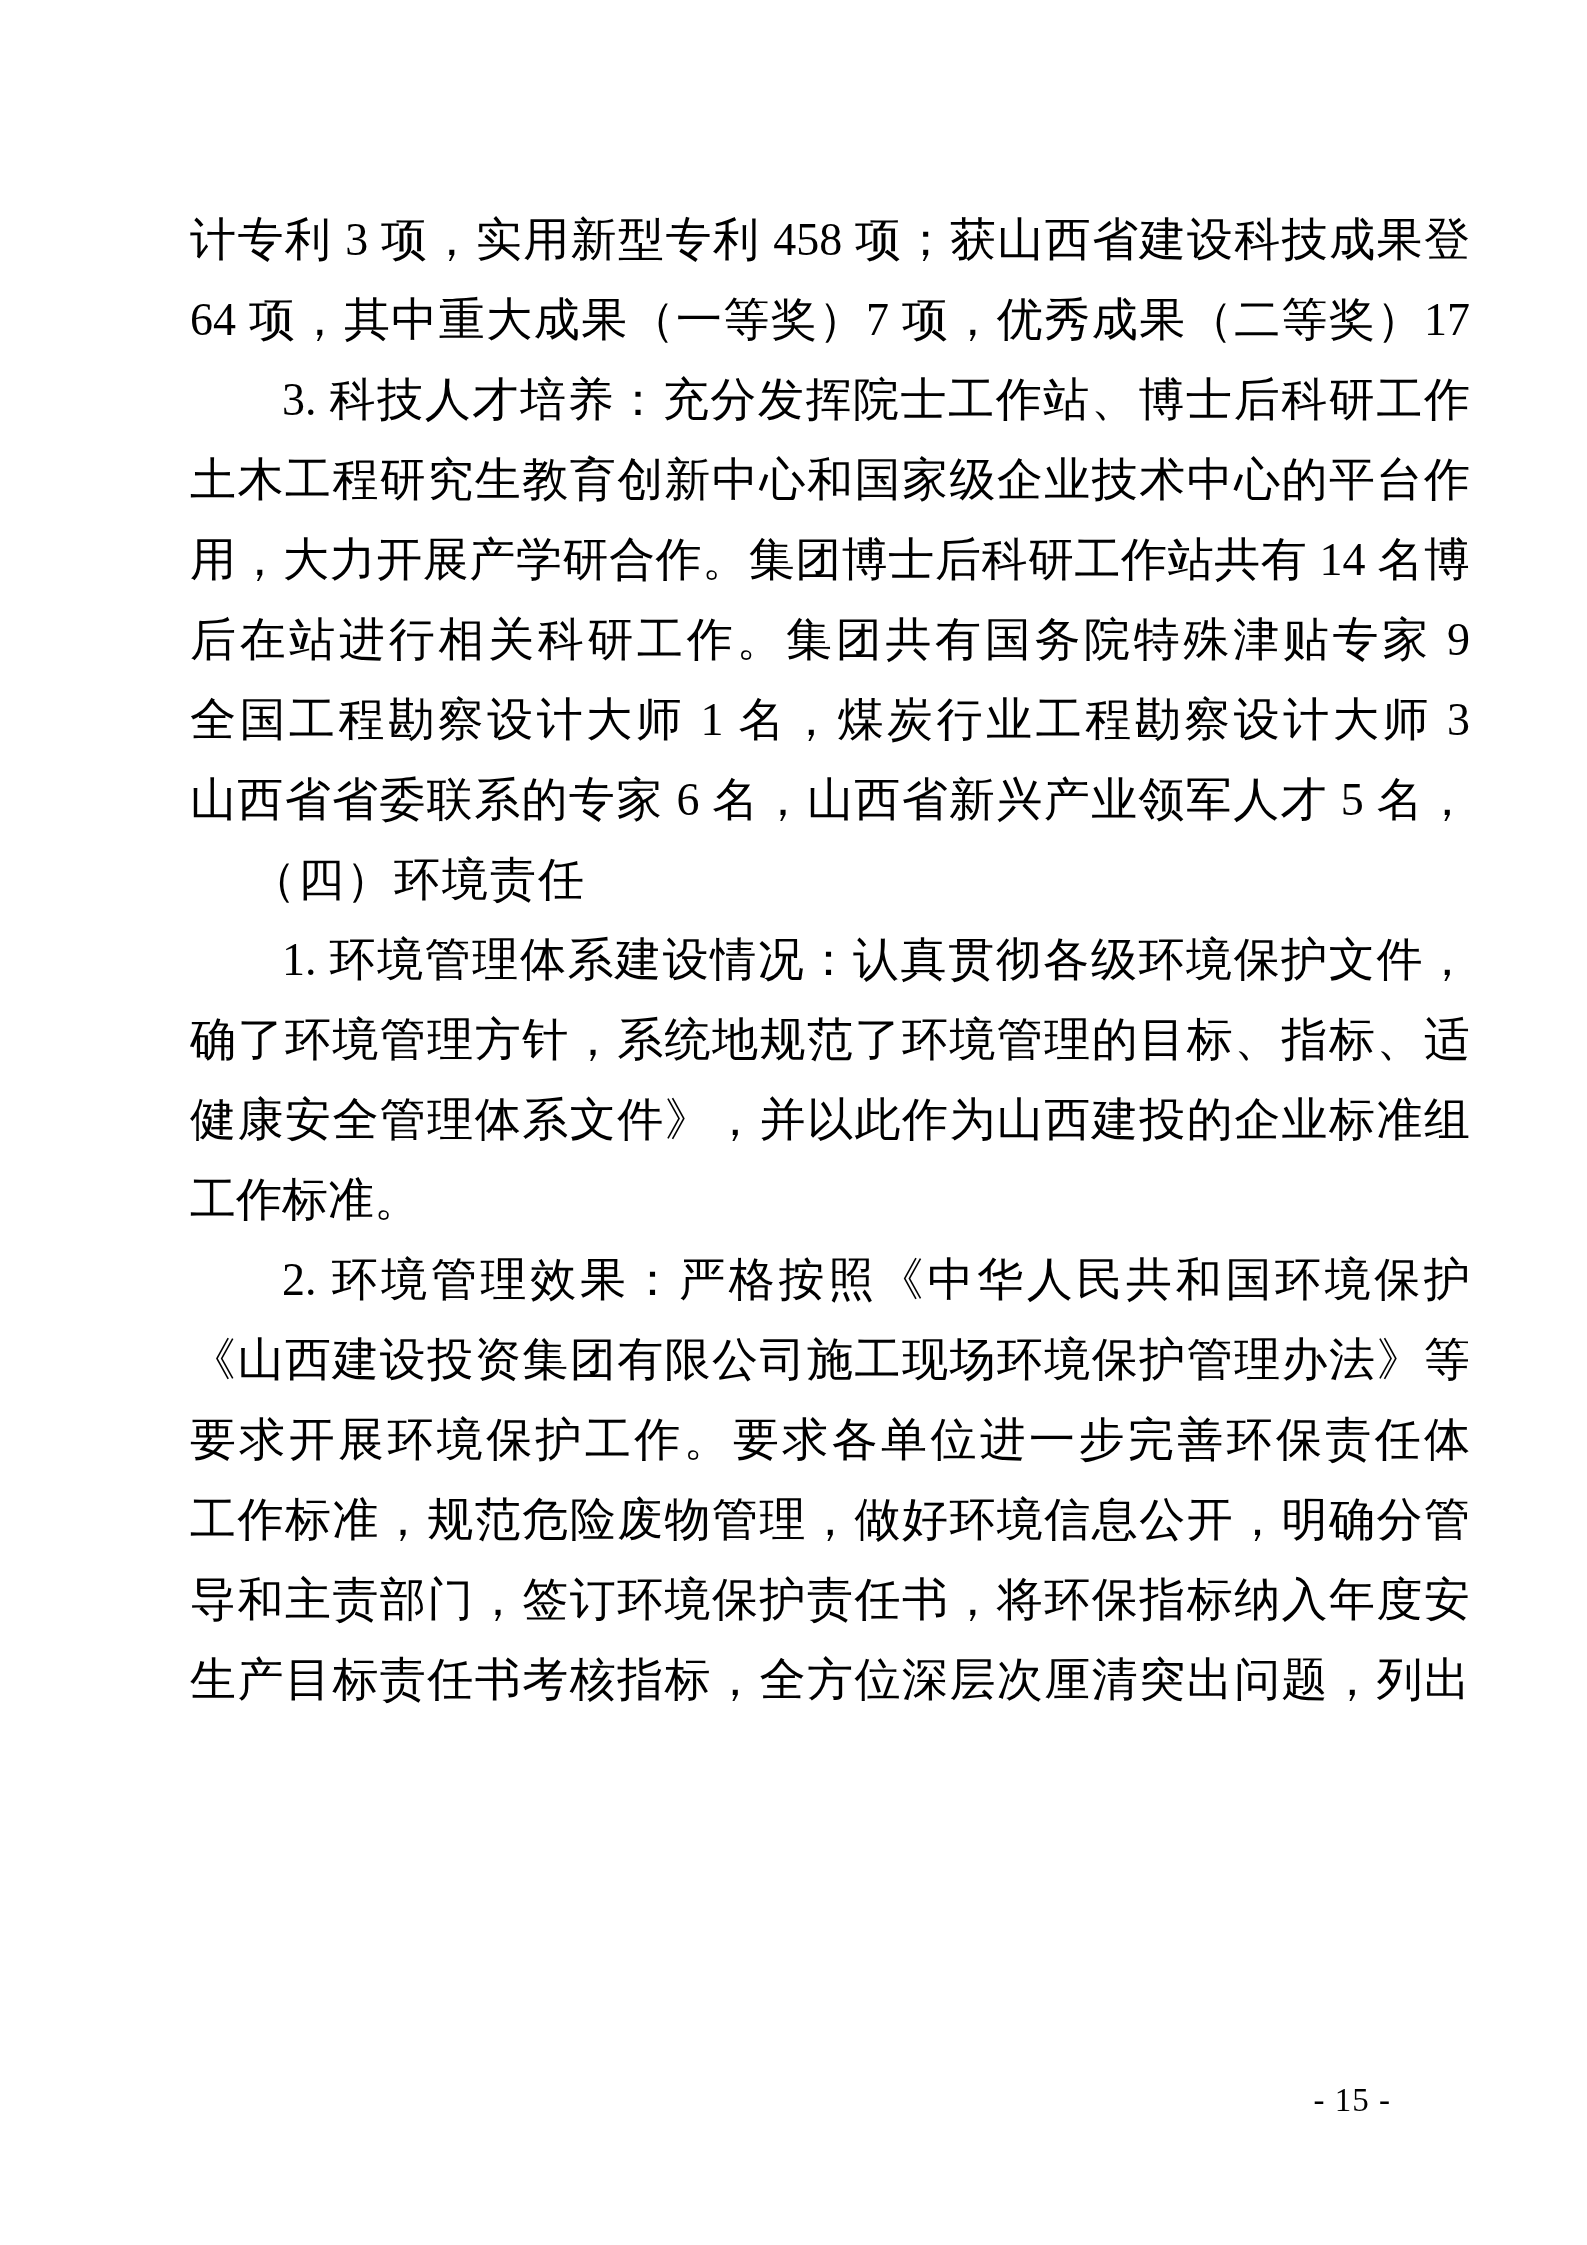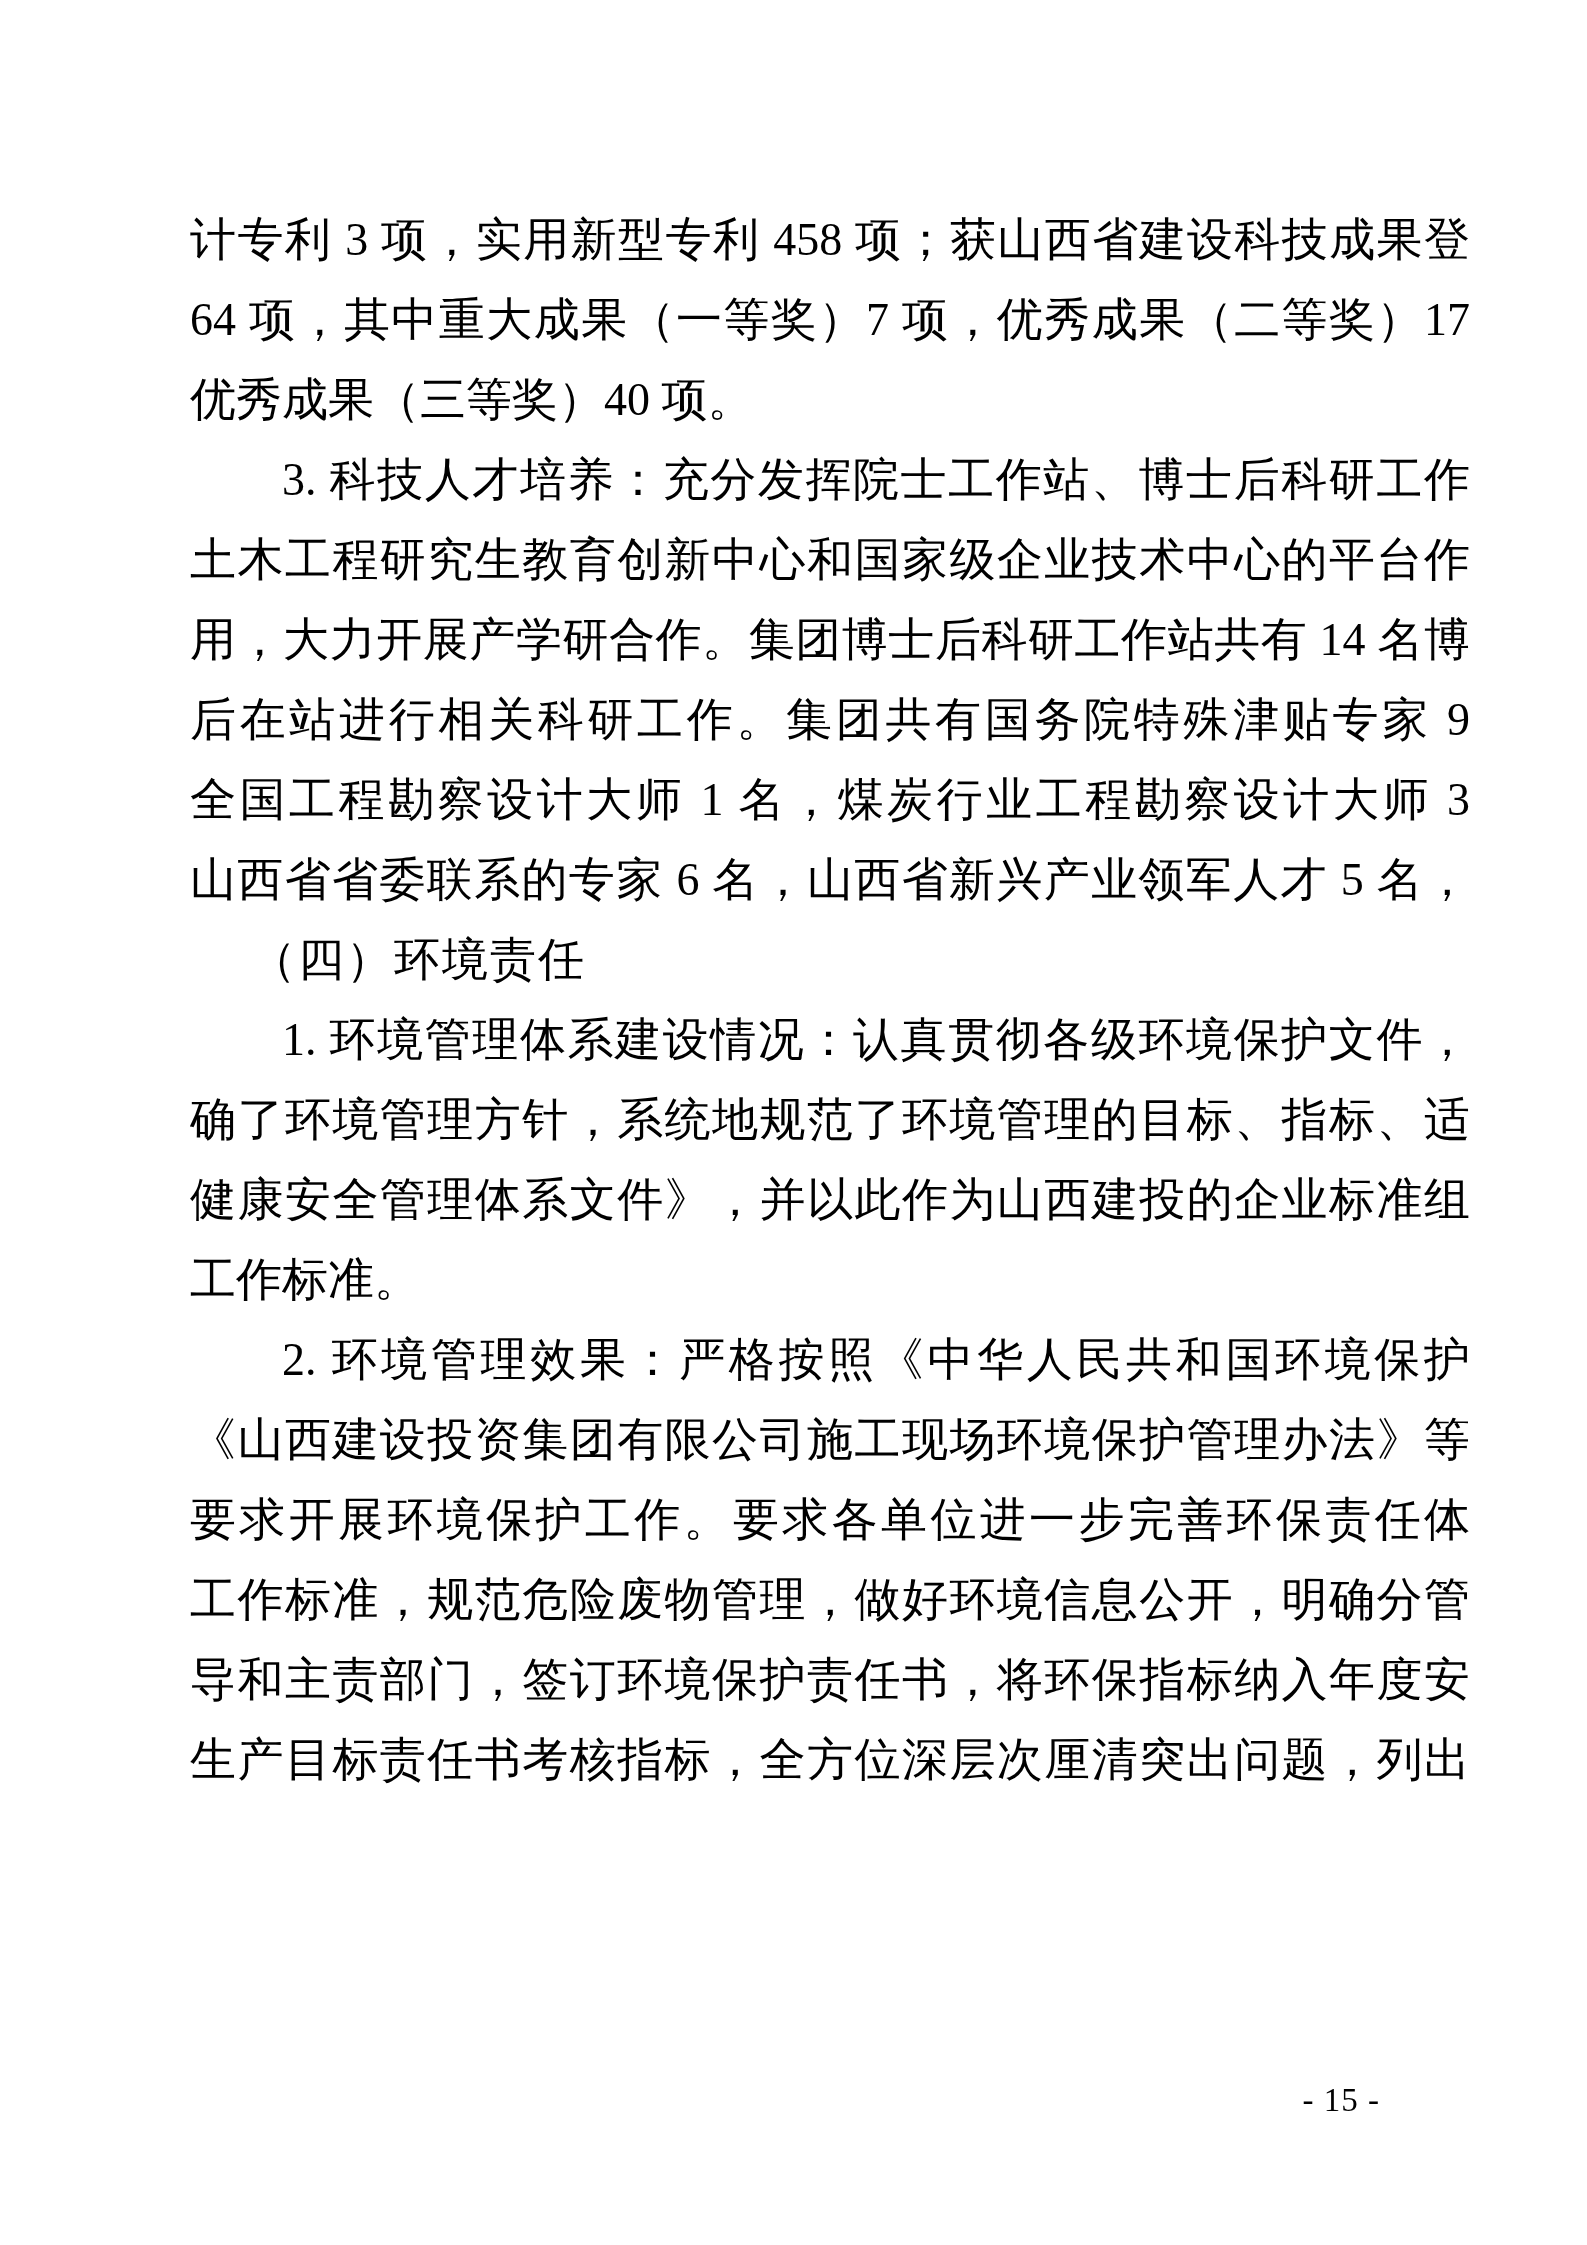--- a/index.html
+++ b/index.html
@@ -49,35 +49,34 @@
     text-align: left;
   }
   .line.heading {
     font-weight: 400;
     text-indent: 60px;
     letter-spacing: 2px;
   }
   .page-number {
     position: absolute;
     top: 2080px;
-    right: 207px;
+    right: 196px;
     font-size: 33px;
     line-height: 40px;
     color: #000000;
     letter-spacing: 1px;
   }
 </style>
 </head>
 <body>
 
 <div class="page">
   <div class="body-text">
       <div class="line fill">计专利 3 项，实用新型专利 458 项；获山西省建设科技成果登记</div>
       <div class="line fill">64 项，其中重大成果（一等奖）7 项，优秀成果（二等奖）17 项，</div>
-      <div class="line plain">优秀成果（三等奖）40 项。</div>
       <div class="line fill-indent">3. 科技人才培养：充分发挥院士工作站、博士后科研工作站、</div>
       <div class="line fill">土木工程研究生教育创新中心和国家级企业技术中心的平台作</div>
       <div class="line fill">用，大力开展产学研合作。集团博士后科研工作站共有 14 名博士</div>
       <div class="line fill">后在站进行相关科研工作。集团共有国务院特殊津贴专家 9 名，</div>
       <div class="line fill">全国工程勘察设计大师 1 名，煤炭行业工程勘察设计大师 3 名，</div>
       <div class="line fill">山西省省委联系的专家 6 名，山西省新兴产业领军人才 5 名，山</div>
       <div class="line heading">（四）环境责任</div>
       <div class="line fill-indent">1. 环境管理体系建设情况：认真贯彻各级环境保护文件，明</div>
       <div class="line fill">确了环境管理方针，系统地规范了环境管理的目标、指标、适用</div>
       <div class="line fill">健康安全管理体系文件》，并以此作为山西建投的企业标准组织</div>

